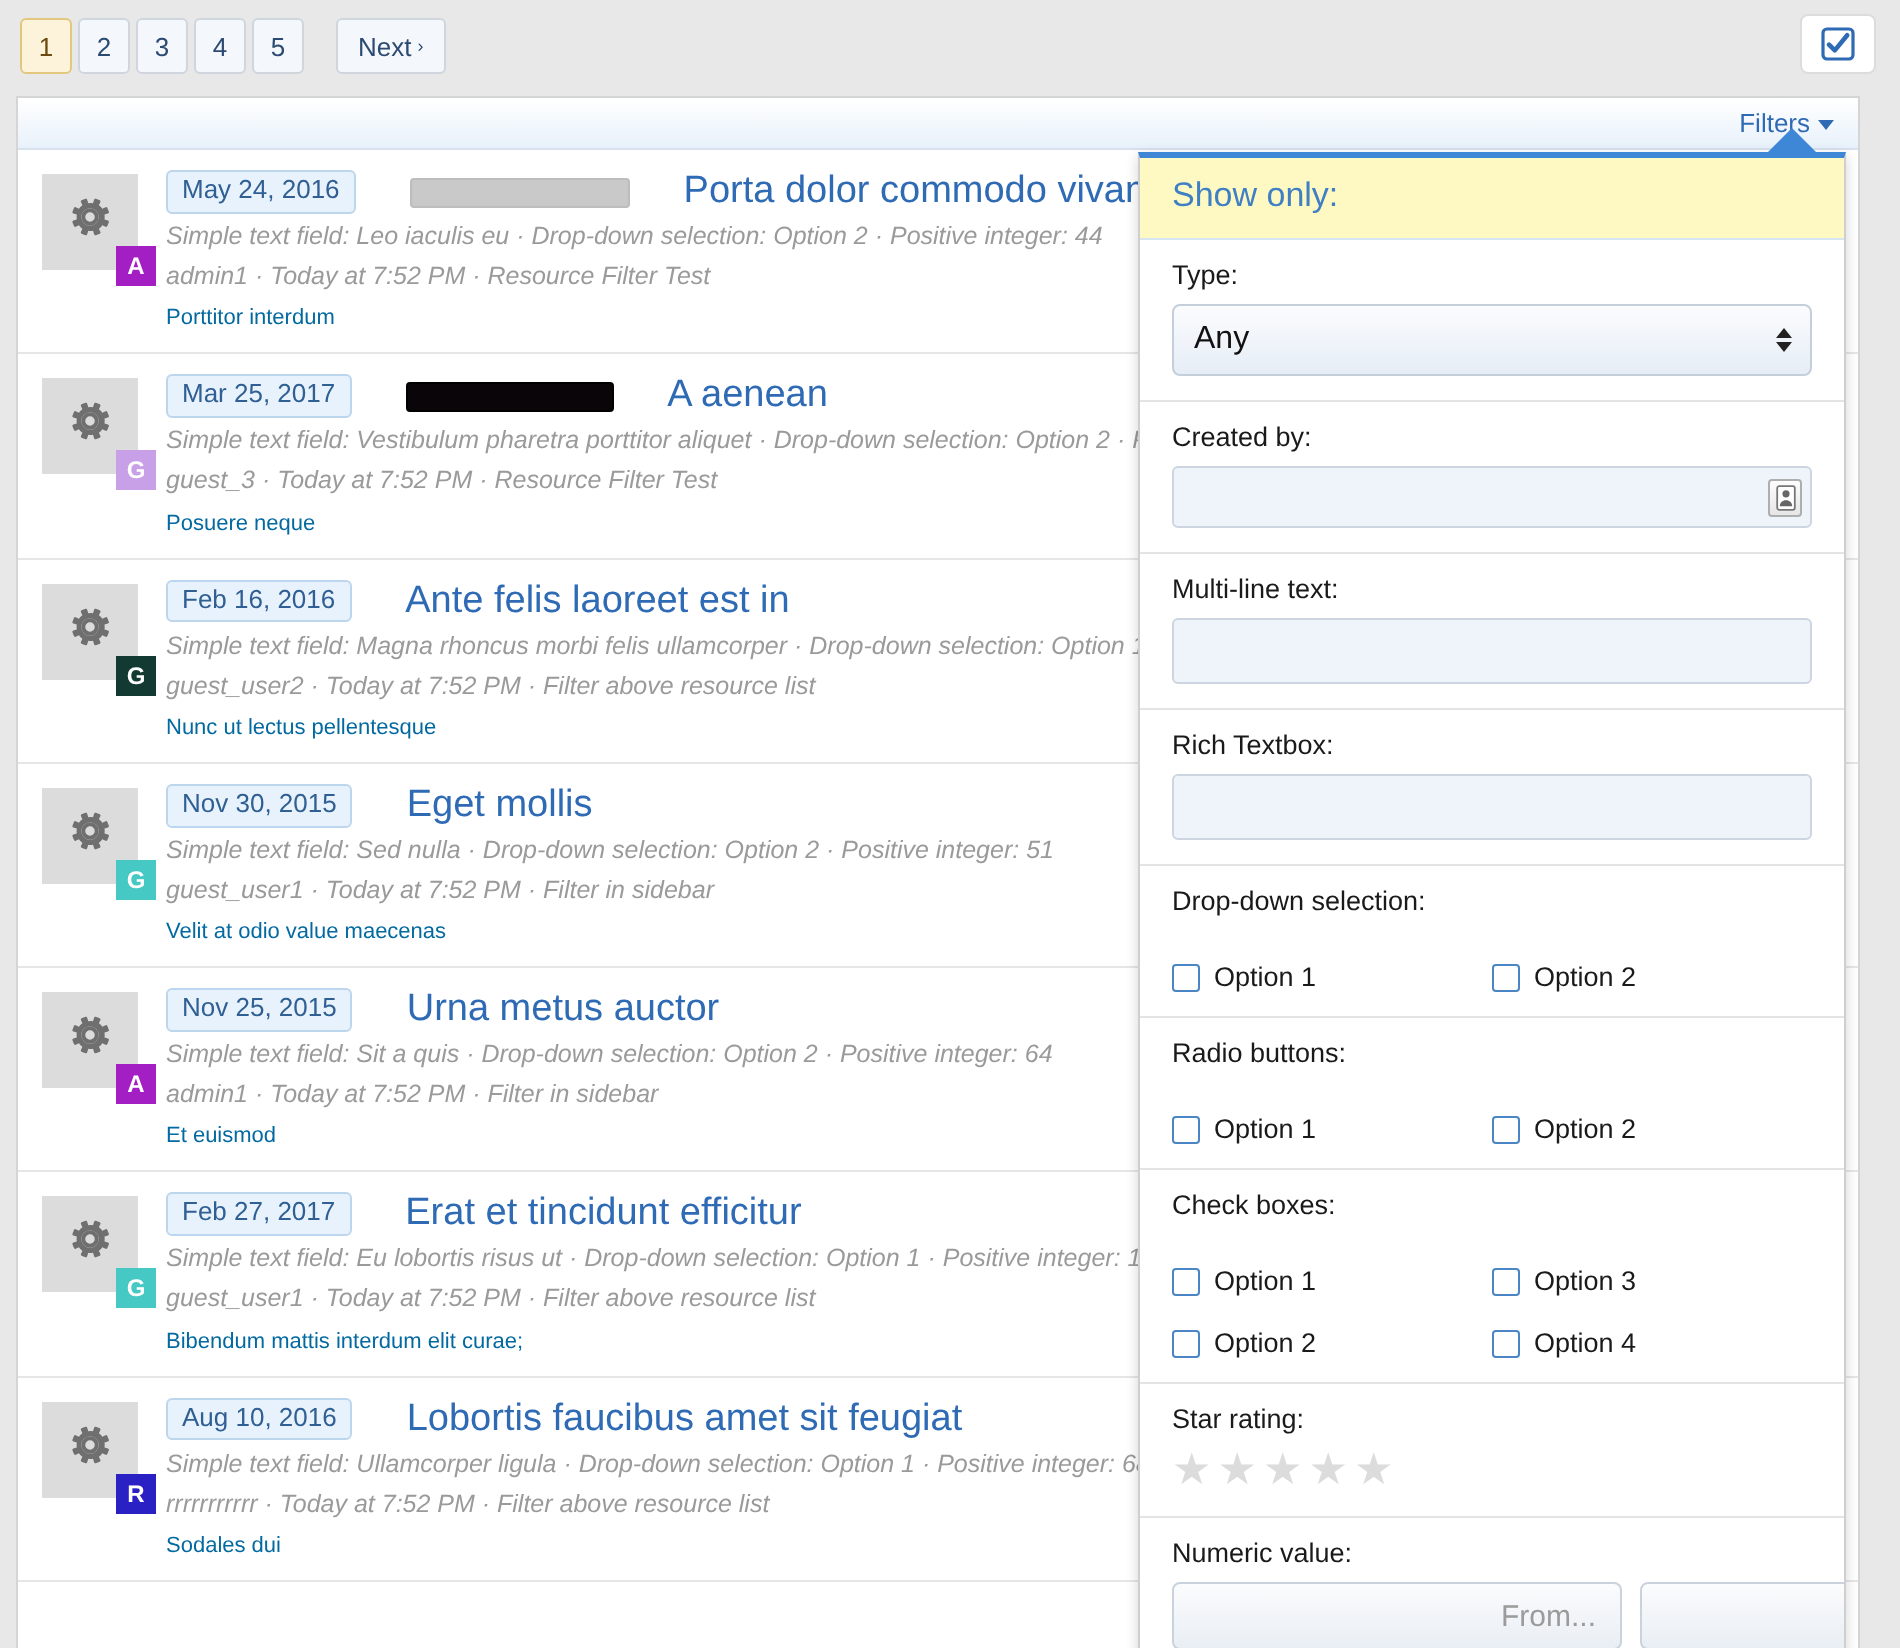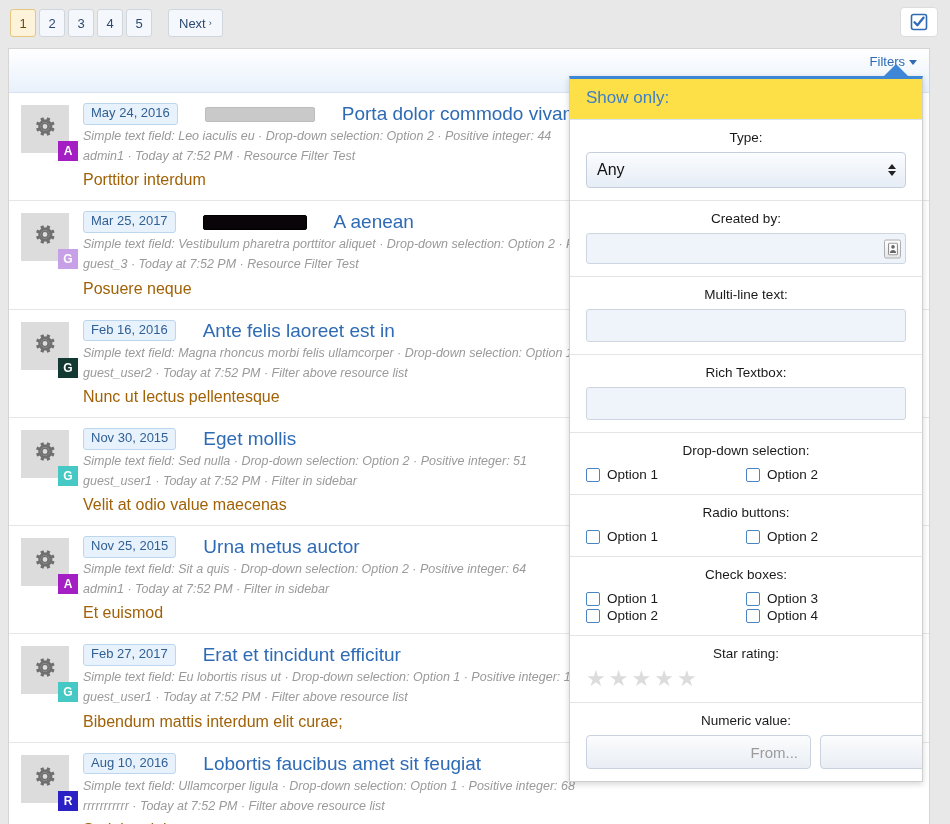--- a/index.html
+++ b/index.html
@@ -75,21 +75,21 @@
     width: 922px;
     height: 776px;
     background: #ffffff;
     border: 1px solid #d5d5d5;
     border-bottom: none;
     overflow: hidden;
   }
 
   .filterbar {
     position: relative;
-    height: 44px;
+    height: 26px;
     background: linear-gradient(to bottom, #ffffff 0%, #e8f1fb 100%);
     border-bottom: 1px solid #d8e2ec;
   }
   .filters-link {
     position: absolute;
     right: 12px; top: 5px;
     color: #2f6bb5;
     font-size: 13px;
     cursor: pointer;
   }
@@ -167,22 +167,22 @@
     cursor: pointer;
   }
   .meta {
     color: #9a9a9a;
     font-size: 12.5px;
     line-height: 1.45;
     margin-top: 2px;
     font-style: italic;
   }
   .excerpt {
-    color: #a16207;
-    font-size: 16px;
+    color: #0369a1;
+    font-size: 11px;
     margin-top: 6px;
   }
 
   
   .popover {
     position: absolute;
     left: 569px;
     top: 76px;
     width: 354px;
     background: #ffffff;
@@ -196,36 +196,35 @@
     position: absolute;
     left: 884px;
     top: 64px;
     width: 0; height: 0;
     border-left: 12px solid transparent;
     border-right: 12px solid transparent;
     border-bottom: 12px solid #3d87d6;
     z-index: 21;
   }
   .pop-header {
-    background: #fde047;
+    background: #fef9c3;
     border-bottom: 1px solid #d7e5f2;
     color: #3f7fc4;
     font-size: 17px;
     padding: 9px 16px 11px 16px;
   }
   .pop-sec {
     padding: 10px 16px 12px 16px;
     border-bottom: 1px solid #e4e4e4;
   }
   .pop-sec:last-child { border-bottom: none; }
   .pop-label {
     font-size: 13.5px;
     color: #1a1a1a;
     margin-bottom: 7px;
-    text-align: center;
   }
   .pop-input {
     width: 100%;
     height: 31px;
     background: #eff4fa;
     border: 1px solid #cdd6e0;
     border-radius: 3px;
     padding: 0 8px;
     font-family: "Liberation Sans", sans-serif;
     font-size: 14px;
@@ -277,21 +276,21 @@
     align-items: center;
     justify-content: center;
     cursor: pointer;
   }
 
   .opt-grid { display: flex; flex-wrap: wrap; }
   .opt {
     display: flex;
     align-items: center;
     width: 50%;
-    margin-top: 2px;
+    margin-top: 16px;
     cursor: pointer;
     font-size: 13.5px;
     color: #1a1a1a;
   }
   .cbox {
     width: 14px; height: 14px;
     border: 1.5px solid #4a85c6;
     border-radius: 2px;
     background: #fff;
     margin-right: 7px;

